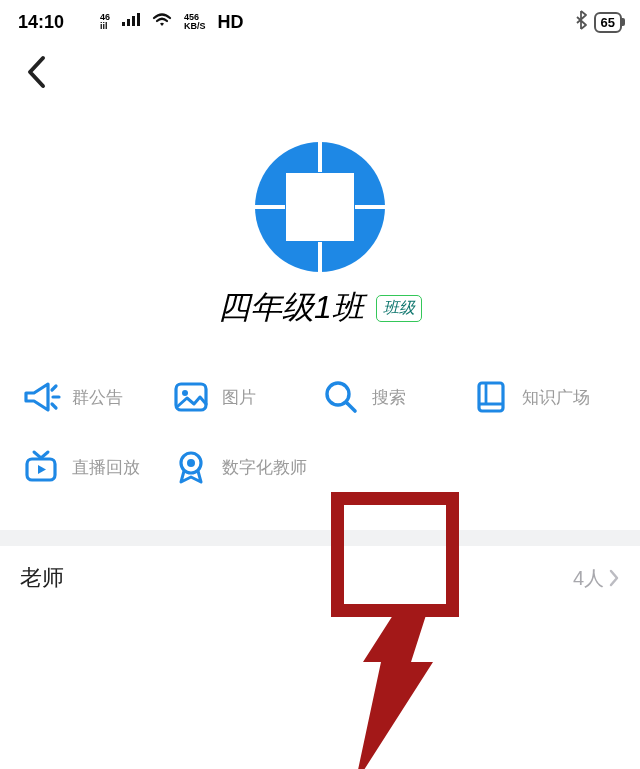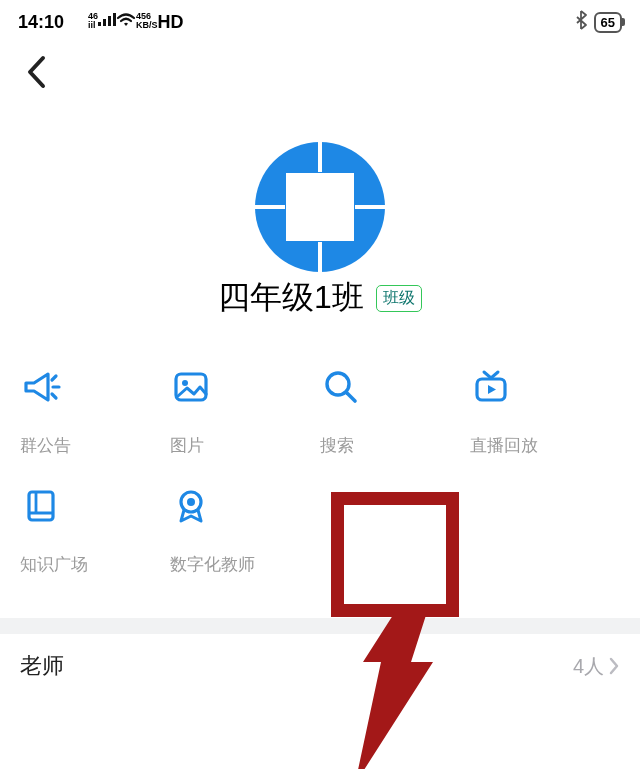--- a/index.html
+++ b/index.html
@@ -19,22 +19,22 @@
       height: 44px;
       display: flex;
       justify-content: space-between;
       align-items: center;
       padding: 0 18px;
       font-size: 18px;
       font-weight: 600;
     }
     .status-left {
       display: flex;
-      align-items: flex-start;
-      gap: 0;
+      align-items: center;
+      gap: 12px;
     }
     .status-right {
       display: flex;
       align-items: center;
       gap: 7px;
     }
     .kb-label {
       display: inline-flex;
       flex-direction: column;
       font-size: 9px;
@@ -80,24 +80,25 @@
       display: flex;
       flex-direction: column;
       align-items: center;
       padding-top: 42px;
     }
     .class-avatar {
       width: 130px;
       height: 130px;
     }
     .class-title-row {
-      margin-top: 4px;
+      margin-top: 14px;
       display: flex;
       align-items: center;
       gap: 12px;
+      font-style: italic;
     }
     .class-title {
       font-size: 32px;
     }
     .class-badge {
       border: 1.5px solid #34c759;
       color: #0f766e;
       border-radius: 5px;
       padding: 2px 6px;
       font-size: 16px;
@@ -106,23 +107,23 @@
     .grid-area {
       width: 100%;
       margin-top: 46px;
       display: grid;
       grid-template-columns: repeat(4, 1fr);
       row-gap: 28px;
       padding: 0 20px;
     }
     .grid-item {
       display: flex;
-      flex-direction: column;
-      align-items: flex-start;
-      gap: 26px;
+      flex-direction: row;
+      align-items: center;
+      gap: 10px;
     }
     .grid-icon {
       width: 42px;
       height: 42px;
       display: flex;
       align-items: center;
       justify-content: center;
     }
     .grid-label {
       font-size: 17px;
@@ -267,37 +268,37 @@
             <circle cx="18" cy="18" r="11" fill="none" stroke="#1e88e5" stroke-width="3.4"></circle>
             <line x1="27" y1="27" x2="35" y2="35" stroke="#1e88e5" stroke-width="3.6" stroke-linecap="round"></line>
           </svg>
       </div>
       <span class="grid-label">搜索</span>
     </div>
 
     <div class="grid-item">
       <div class="grid-icon">
         <svg width="42" height="42" viewBox="0 0 42 42">
+            <rect x="9" y="7" width="24" height="28" rx="3" fill="none" stroke="#1e88e5" stroke-width="3.2"></rect>
+            <line x1="9" y1="28" x2="33" y2="28" stroke="#1e88e5" stroke-width="3"></line>
+            <line x1="16" y1="7" x2="16" y2="28" stroke="#1e88e5" stroke-width="2.8"></line>
+          </svg>
+      </div>
+      <span class="grid-label">知识广场</span>
+    </div>
+
+    <div class="grid-item">
+      <div class="grid-icon">
+        <svg width="42" height="42" viewBox="0 0 42 42">
             <rect x="7" y="13" width="28" height="21" rx="5" fill="none" stroke="#1e88e5" stroke-width="3.2"></rect>
             <path d="M14 6 L21 12 L28 6" fill="none" stroke="#1e88e5" stroke-width="3" stroke-linecap="round" stroke-linejoin="round"></path>
             <path d="M18 19 L26 23.5 L18 28 Z" fill="#1e88e5"></path>
           </svg>
       </div>
       <span class="grid-label">直播回放</span>
-    </div>
-
-    <div class="grid-item">
-      <div class="grid-icon">
-        <svg width="42" height="42" viewBox="0 0 42 42">
-            <rect x="9" y="7" width="24" height="28" rx="3" fill="none" stroke="#1e88e5" stroke-width="3.2"></rect>
-            <line x1="9" y1="28" x2="33" y2="28" stroke="#1e88e5" stroke-width="3"></line>
-            <line x1="16" y1="7" x2="16" y2="28" stroke="#1e88e5" stroke-width="2.8"></line>
-          </svg>
-      </div>
-      <span class="grid-label">知识广场</span>
     </div>
 
     <div class="grid-item">
       <div class="grid-icon">
         <svg width="42" height="42" viewBox="0 0 42 42">
             <circle cx="21" cy="17" r="10" fill="none" stroke="#1e88e5" stroke-width="3.2"></circle>
             <circle cx="21" cy="17" r="4" fill="#1e88e5"></circle>
             <path d="M14 25 L11 36 L21 31 L31 36 L28 25" fill="none" stroke="#1e88e5" stroke-width="3" stroke-linejoin="round"></path>
           </svg>
       </div>

